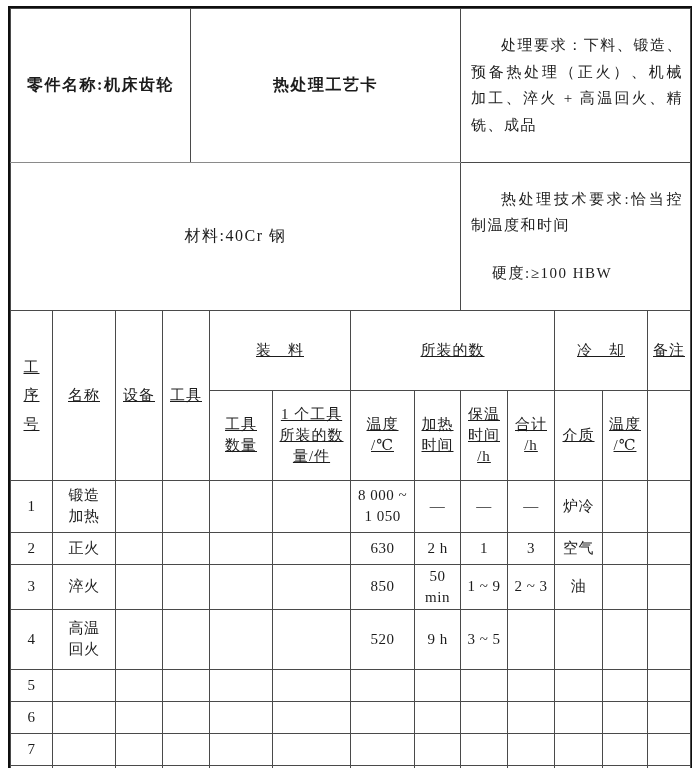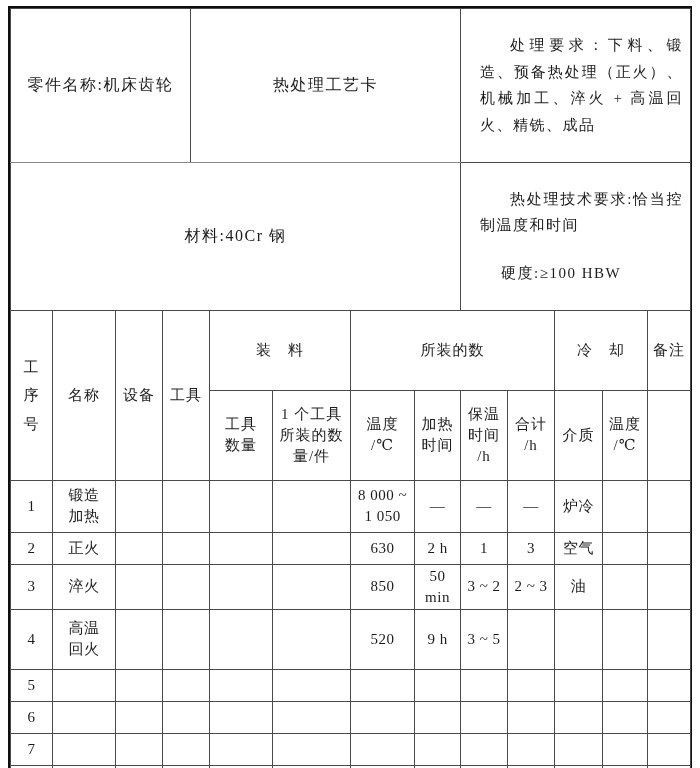--- a/index.html
+++ b/index.html
@@ -30,41 +30,41 @@
     white-space: pre-line;
     font-size: 15px;
     line-height: 1.4;
     padding: 1px 2px;
     overflow: hidden;
     letter-spacing: 0.5px;
   }
   
   .top tr:nth-child(1) { height: 82px; }
   .top tr:nth-child(2) { height: 80px; }
-  .top .divider-light { border-bottom-color: #8a8a8a; }
+  .top .divider-light { border-bottom-color: #8a8a8a; font-weight: bold; }
   .title-cell { font-size: 16px; letter-spacing: 1.5px; }
   .req {
     text-align: left;
     vertical-align: middle;
-    padding: 2px 7px 2px 19px;
+    padding: 2px 7px 2px 10px;
   }
   .req p {
     margin: 0;
     line-height: 1.78;
     letter-spacing: 1.5px;
     text-indent: 2em;
     font-size: 15px;
     text-align: justify;
   }
   .req p.hardness-line { text-indent: 1.4em; }
   
   .main { margin-top: -1px; }
   .main thead tr:nth-child(1) { height: 80px; }
   .main thead tr:nth-child(2) { height: 90px; }
-  .main thead td { letter-spacing: 1px; }
+  .main thead td { letter-spacing: 1px; text-decoration: underline; }
   .main tbody tr { height: 32px; }
   .main tbody tr:nth-child(1) { height: 52px; }
   .main tbody tr:nth-child(4) { height: 60px; }
   .main tbody tr:nth-child(11) { height: 60px; }
   .vhead { line-height: 1.9; }
   .faint-top { border-top-color: #c9c9c9; }
 </style>
 </head>
 <body>
 
@@ -179,21 +179,21 @@
         </tr>
         <tr>
           <td>3</td>
           <td>淬火</td>
           <td></td>
           <td></td>
           <td></td>
           <td></td>
           <td>850</td>
           <td>50 min</td>
-          <td>3 ~ 2</td>
+          <td>1 ~ 9</td>
           <td>2 ~ 3</td>
           <td>油</td>
           <td></td>
           <td></td>
         </tr>
         <tr>
           <td>4</td>
           <td>高温
 回火</td>
           <td></td>

